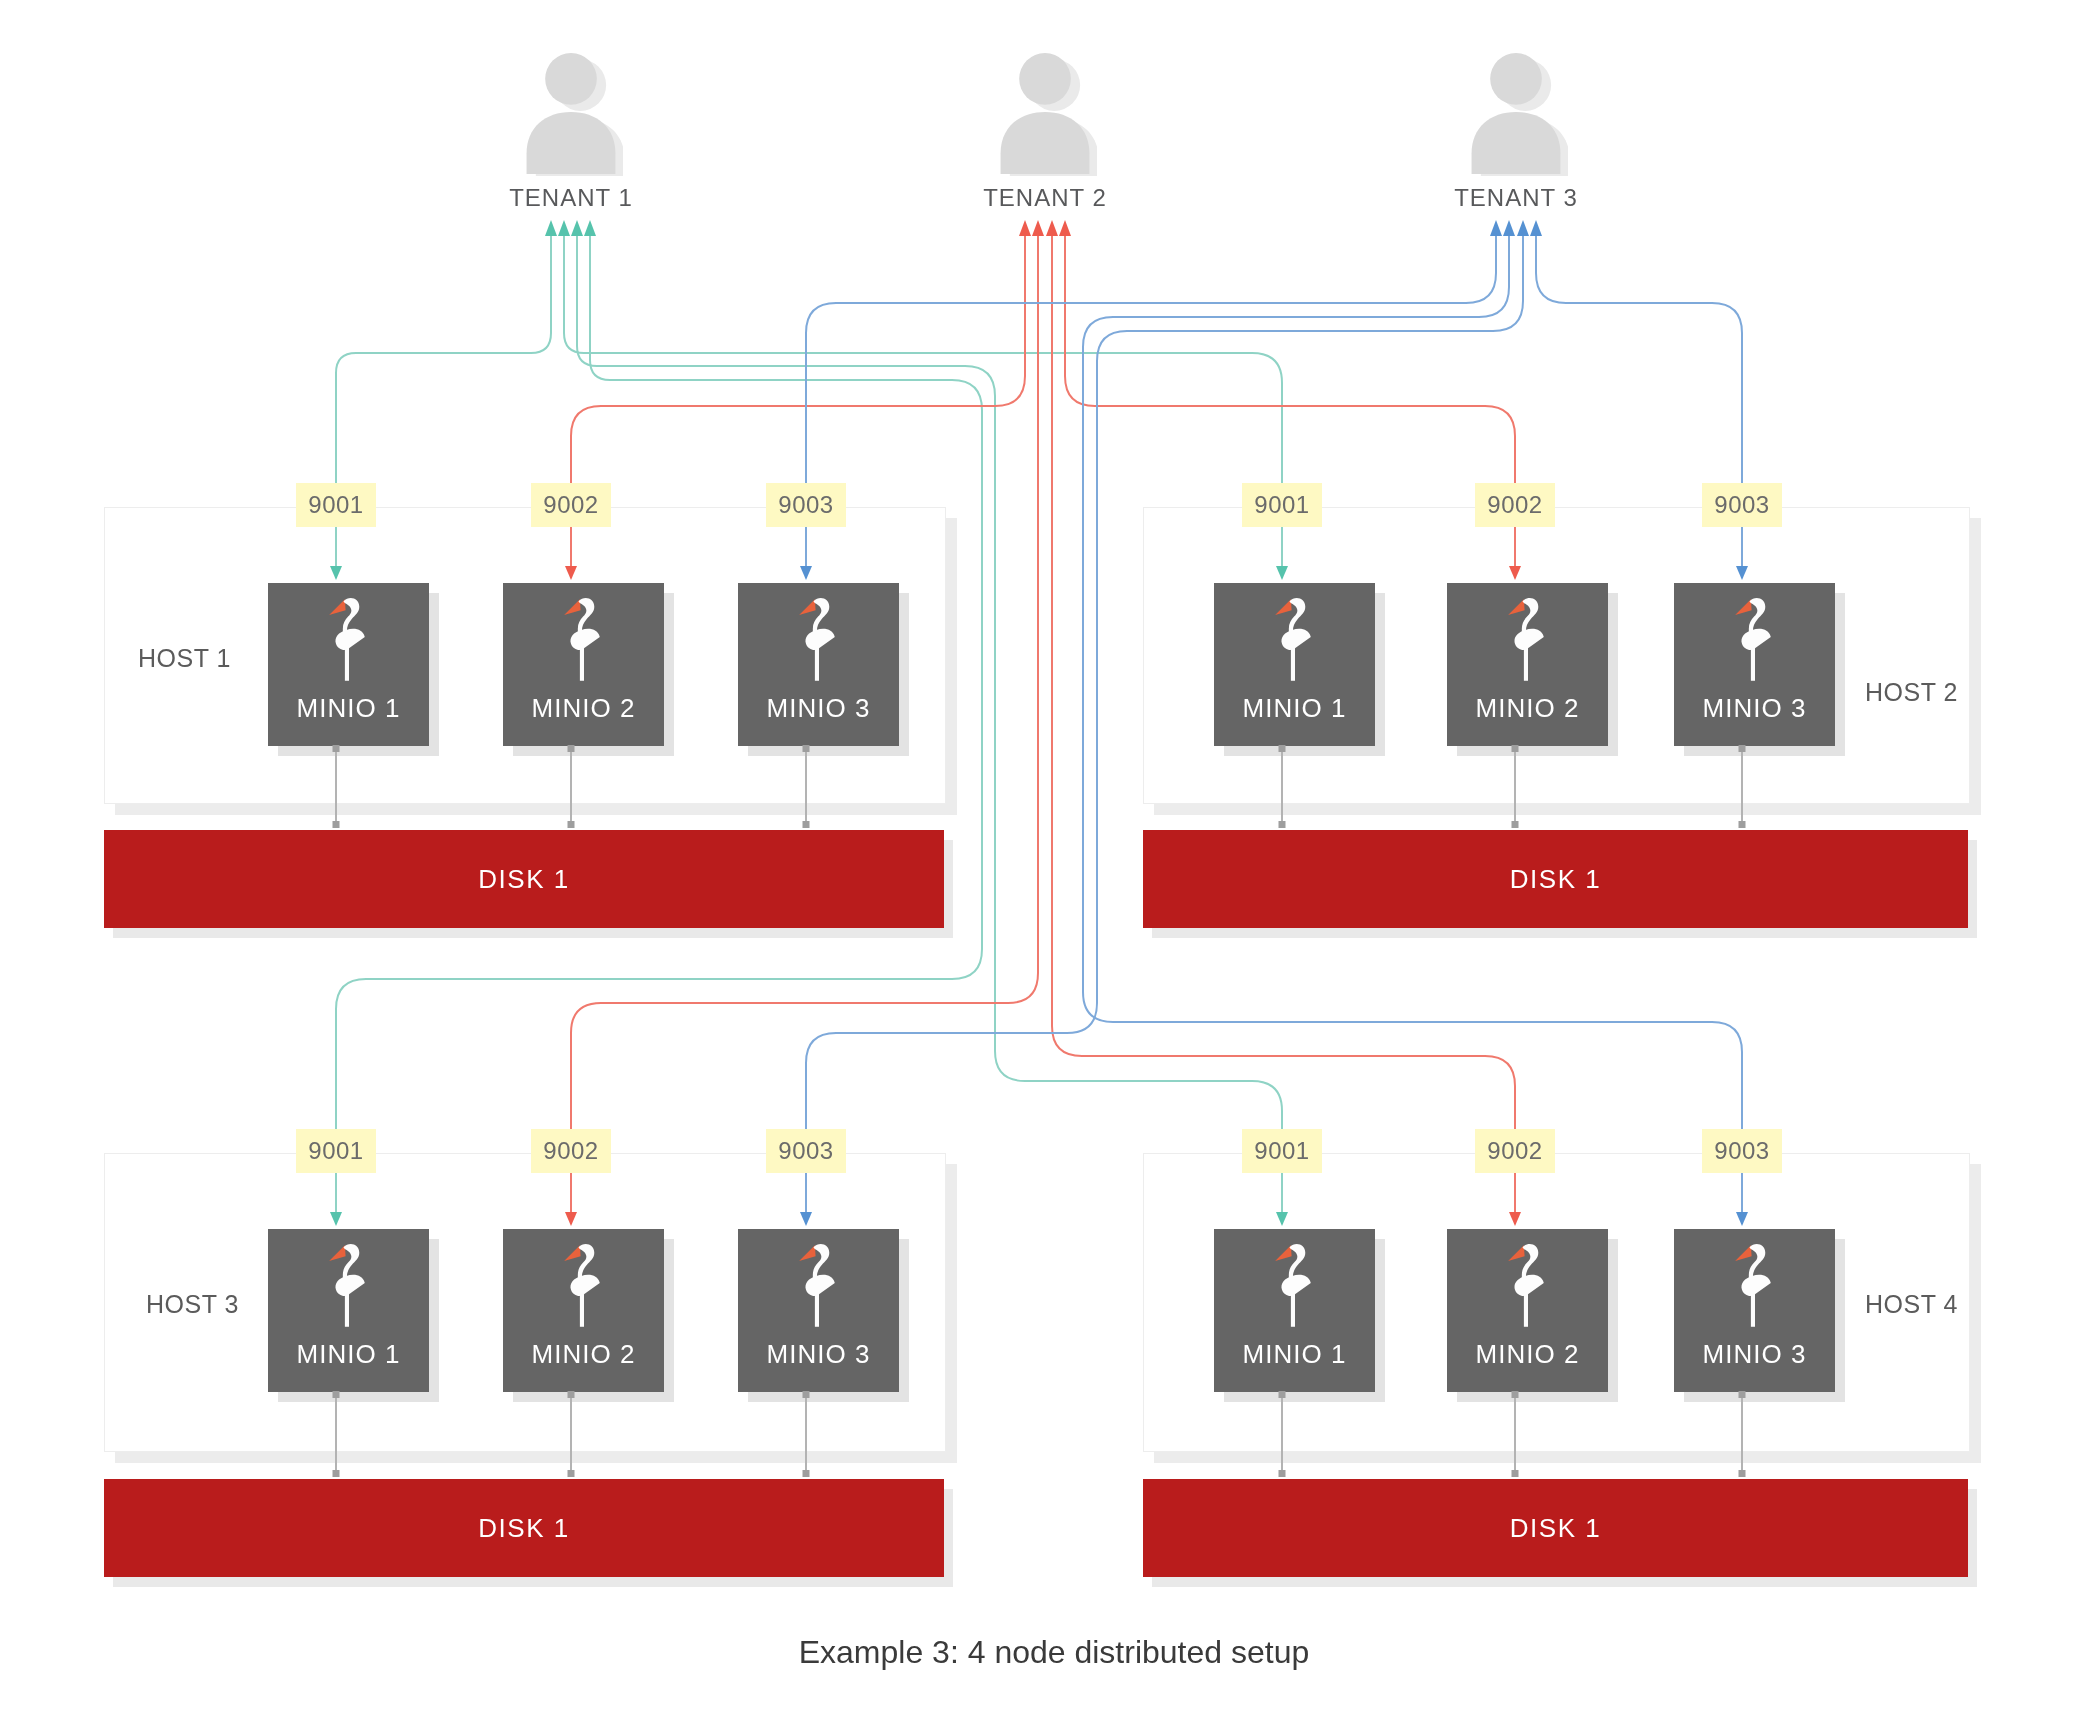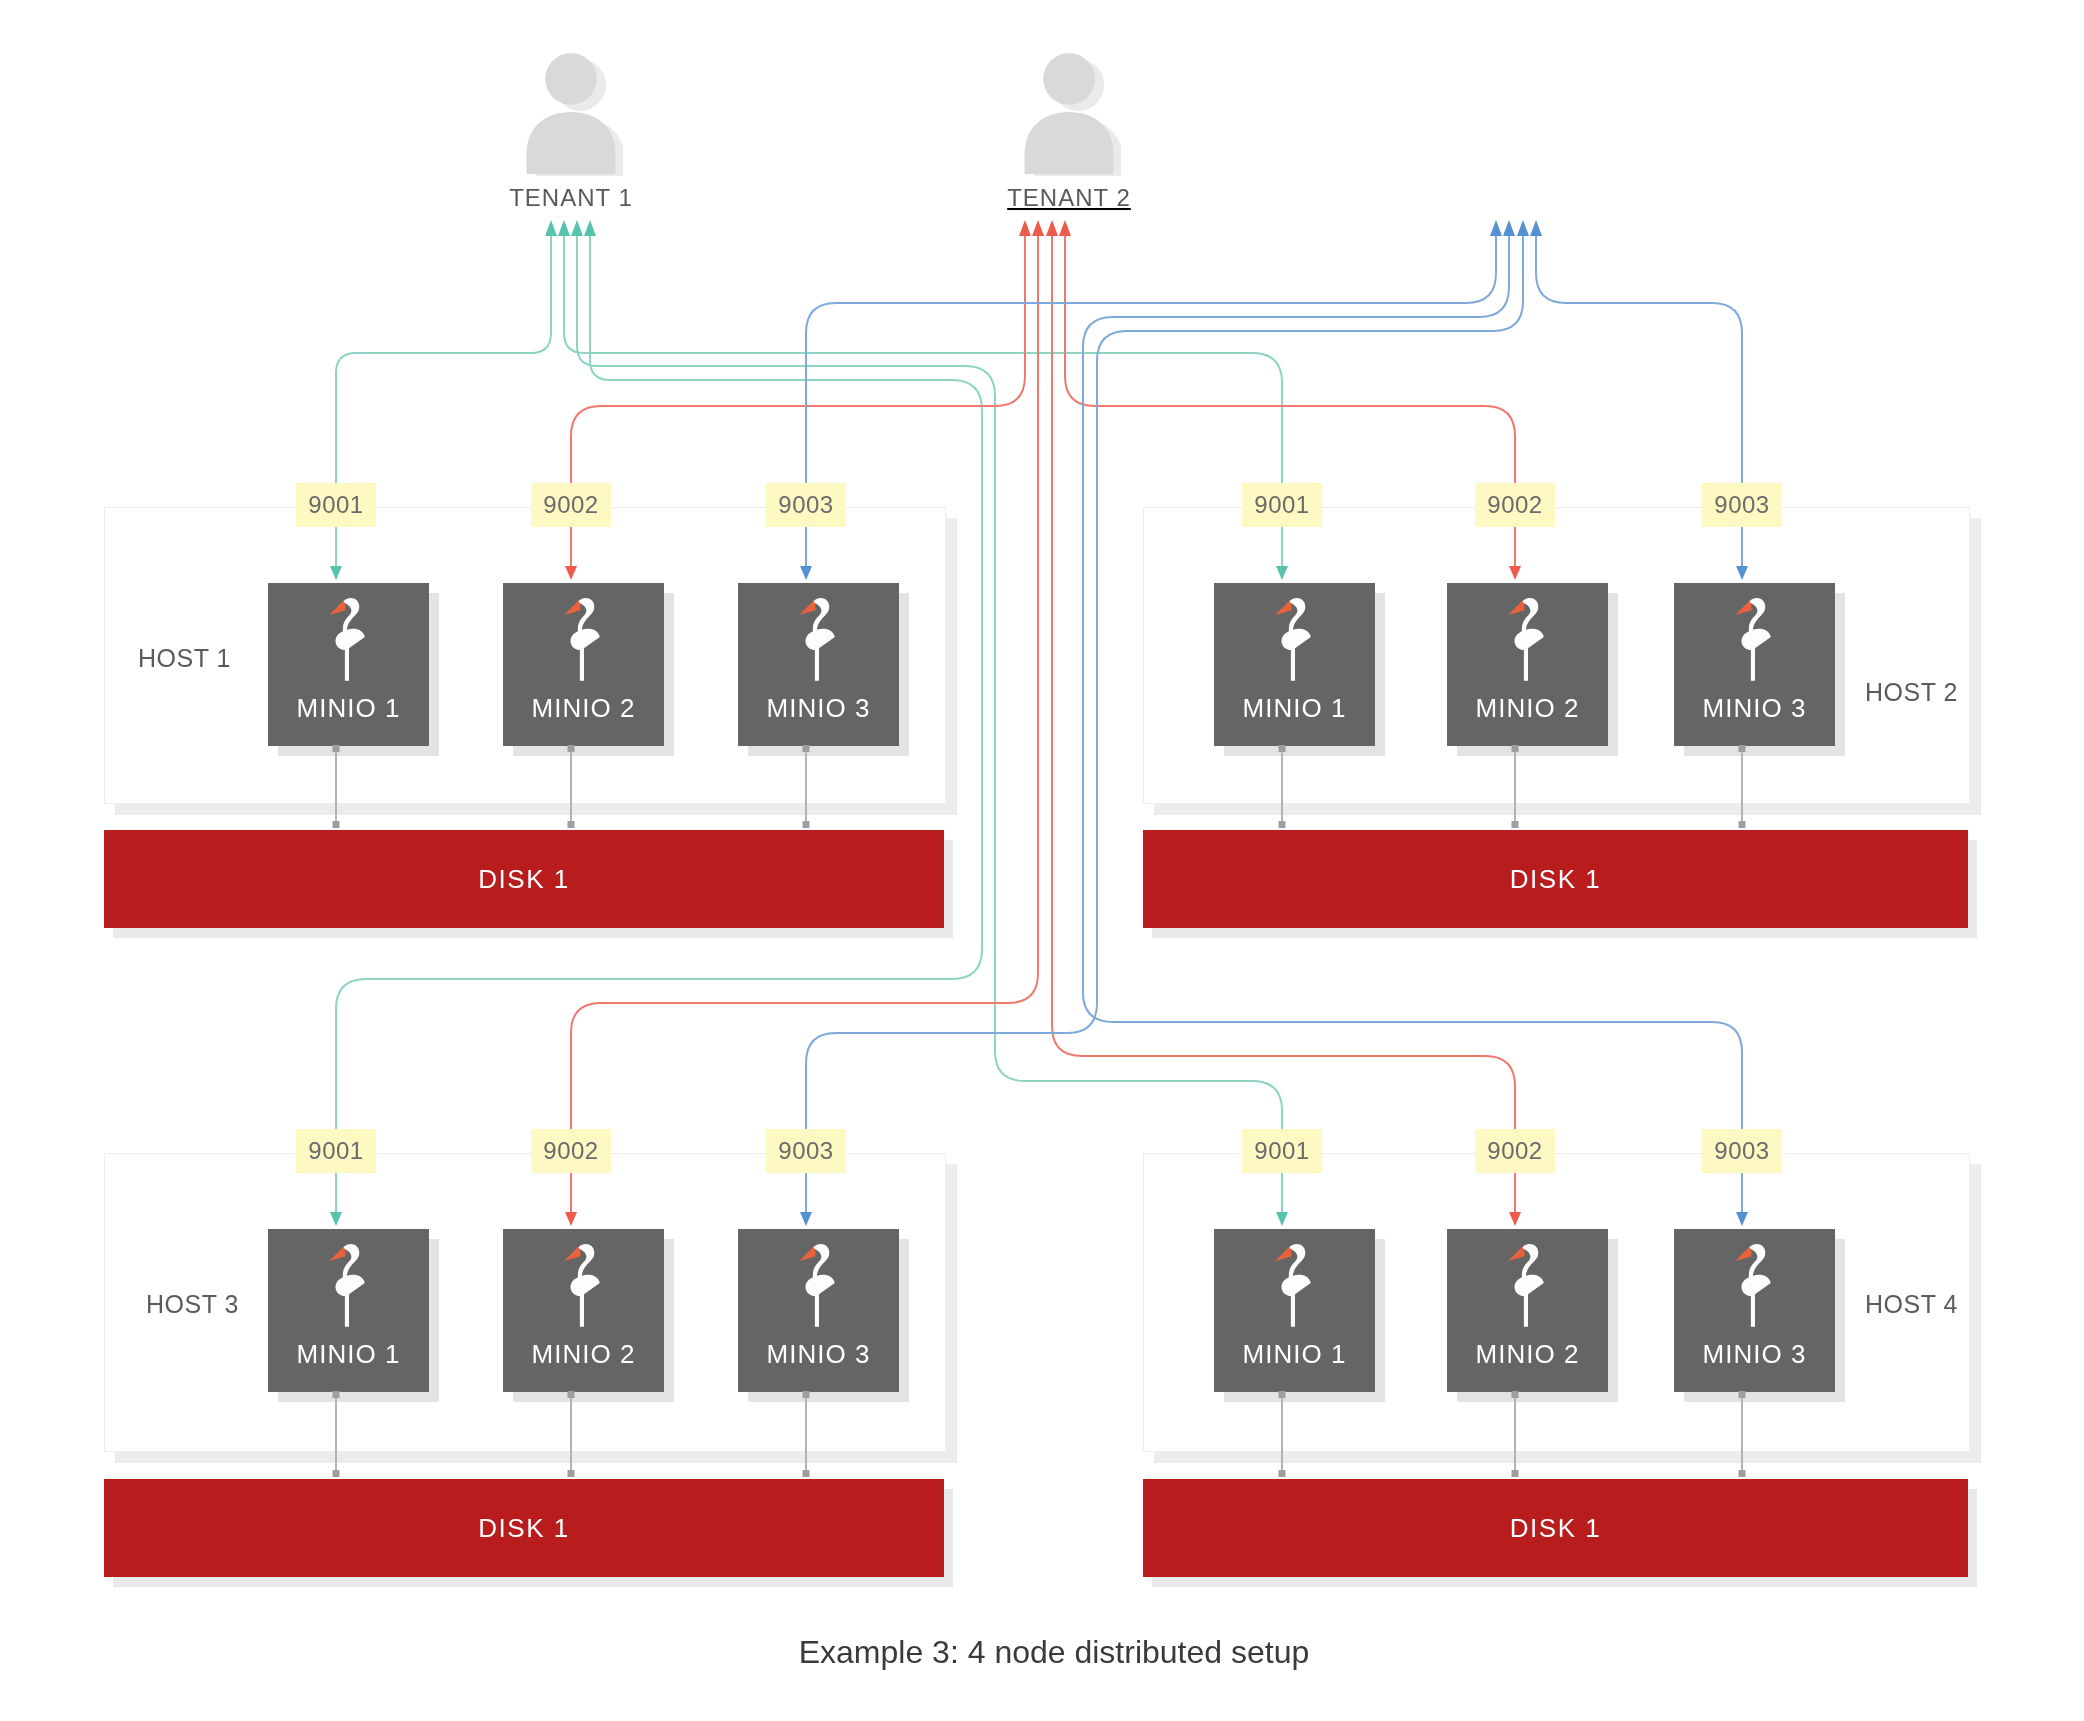--- a/index.html
+++ b/index.html
@@ -51,26 +51,33 @@
     </defs>
   </svg>
 
   <div class="tenant" style="left:461px;top:52px;">
     <svg viewBox="0 0 100 120">
       <use href="#person" fill="#eaeaea" transform="translate(9,6)"></use>
       <use href="#person" fill="#d9d9d9"></use>
     </svg>
     <div class="tlabel">TENANT 1</div>
   </div>
-  <div class="tenant" style="left:959px;top:52px;text-decoration:underline;">
+  <div class="tenant" style="left:935px;top:52px;">
     <svg viewBox="0 0 100 120">
       <use href="#person" fill="#eaeaea" transform="translate(9,6)"></use>
       <use href="#person" fill="#d9d9d9"></use>
     </svg>
     <div class="tlabel">TENANT 2</div>
+  </div>
+  <div class="tenant" style="left:1406px;top:52px;">
+    <svg viewBox="0 0 100 120">
+      <use href="#person" fill="#eaeaea" transform="translate(9,6)"></use>
+      <use href="#person" fill="#d9d9d9"></use>
+    </svg>
+    <div class="tlabel">TENANT 3</div>
   </div>
 
   <div class="host-box" style="left:104px;top:507px;width:840px;height:295px;"></div>
   <div class="host-label" style="left:138px;top:644px;">HOST 1</div>
   <div class="minio" style="left:268px;top:583px;">
     <svg class="logo">
         <use href="#stork"></use>
       </svg>
     <div class="name">MINIO 1</div>
   </div>

